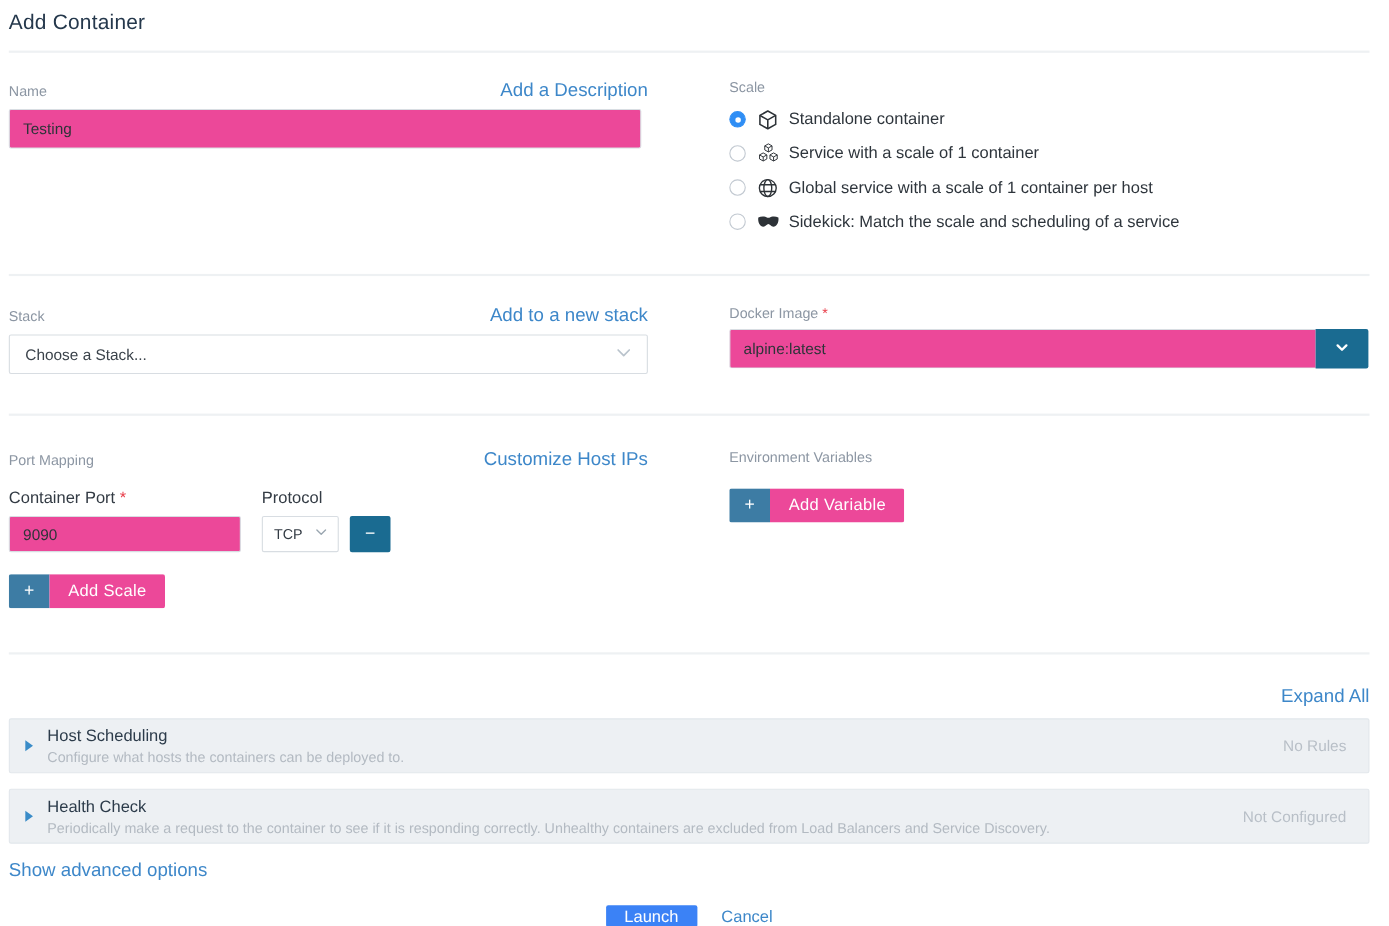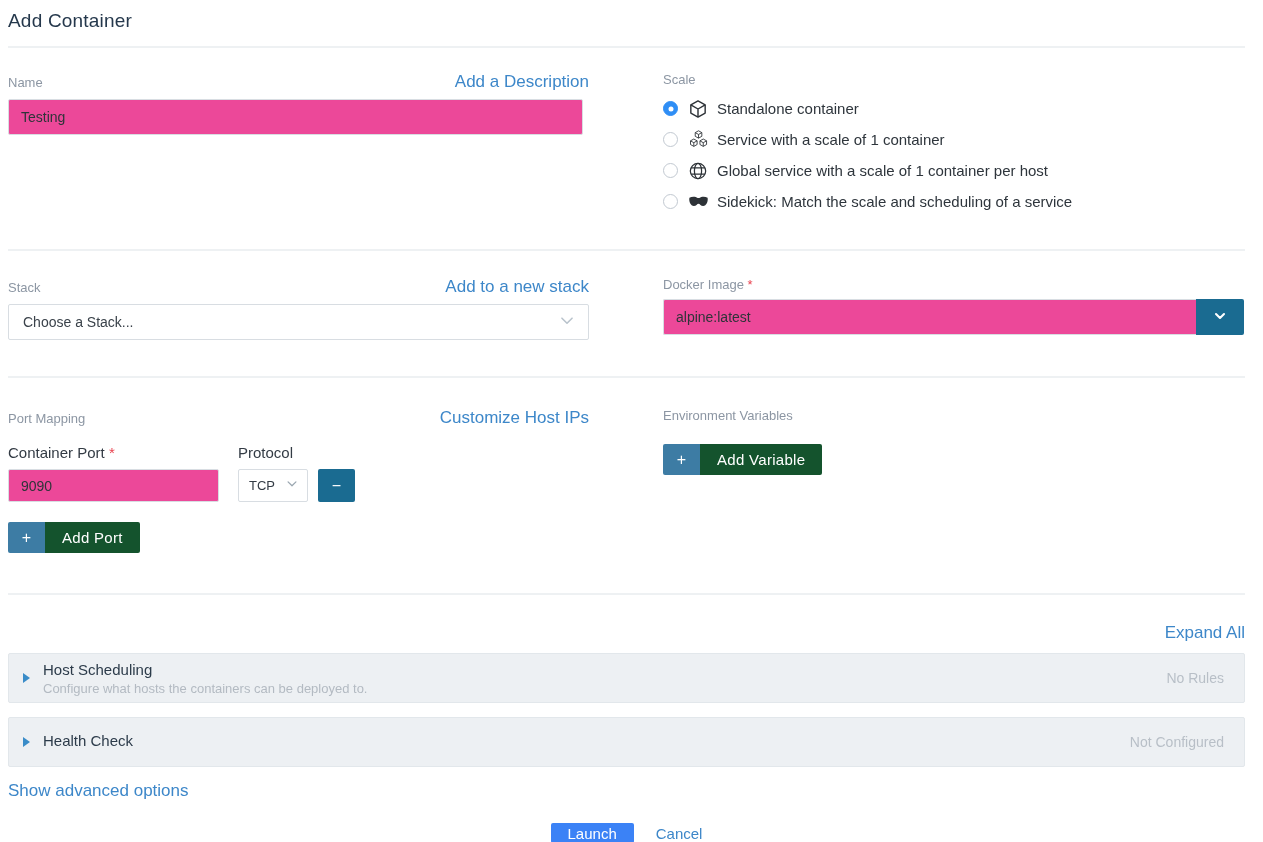--- a/index.html
+++ b/index.html
@@ -55,21 +55,21 @@
   .pf3 { width:70px; margin-right:10px; }
   .sub-label { font-size:15px; color:#333b44; margin-bottom:8px; }
   .port-input { height:33px; }
   .minus-btn { width:37px; height:33px; background:#1a6b91; color:#fff; border:none; border-radius:2px;
                font-size:16px; cursor:pointer; display:flex; align-items:center; justify-content:center; flex:none; }
 
   .add-btn { display:inline-flex; align-items:stretch; border:none; padding:0; background:none;
              cursor:pointer; border-radius:2px; overflow:hidden; height:31px; margin-top:20px; font-family:inherit; }
   .add-btn .plus { width:37px; background:#3d7ca4; color:#fff; font-size:16px;
                    display:flex; align-items:center; justify-content:center; }
-  .add-btn .lbl { background:#14532d; color:#fff; font-size:15px; display:flex; align-items:center;
+  .add-btn .lbl { background:#ec4899; color:#fff; font-size:15px; display:flex; align-items:center;
                   padding:4px 17px; letter-spacing:.3px; }
   .env-add { margin-top:14px; }
 
   
   .expand-row { margin-top:28px; margin-bottom:10px; text-align:right; }
   .accordion { display:flex; align-items:center; background:#edf0f3; border:1px solid #e2e7eb; border-radius:2px;
                height:50px; padding:0 20px 0 14px; margin-bottom:14px; cursor:pointer; }
   .caret { width:0; height:0; border-left:7px solid #3a8cc8; border-top:5px solid transparent;
            border-bottom:5px solid transparent; margin-right:13px; flex:none; }
   .acc-text { flex:1; min-width:0; }
@@ -226,21 +226,21 @@
             </span>
           </div>
         </div>
         <button class="minus-btn">
           <span>−</span>
         </button>
       </div>
 
       <button class="add-btn">
         <span class="plus">+</span>
-        <span class="lbl">Add Port</span>
+        <span class="lbl">Add Scale</span>
       </button>
     </div>
 
     <div>
       <div class="label-row">
         <span class="field-label">Environment Variables</span>
       </div>
       <button class="add-btn env-add" style="margin-top:14px;">
         <span class="plus">+</span>
         <span class="lbl">Add Variable</span>
@@ -260,20 +260,21 @@
       <div class="acc-title">Host Scheduling</div>
       <div class="acc-desc">Configure what hosts the containers can be deployed to.</div>
     </div>
     <div class="acc-status">No Rules</div>
   </div>
 
   <div class="accordion">
     <span class="caret"></span>
     <div class="acc-text">
       <div class="acc-title">Health Check</div>
+      <div class="acc-desc">Periodically make a request to the container to see if it is responding correctly. Unhealthy containers are excluded from Load Balancers and Service Discovery.</div>
     </div>
     <div class="acc-status">Not Configured</div>
   </div>
 
   <div class="advanced-row">
     <a class="link">Show advanced options</a>
   </div>
 
   <div class="footer">
     <button class="launch-btn">Launch</button>

